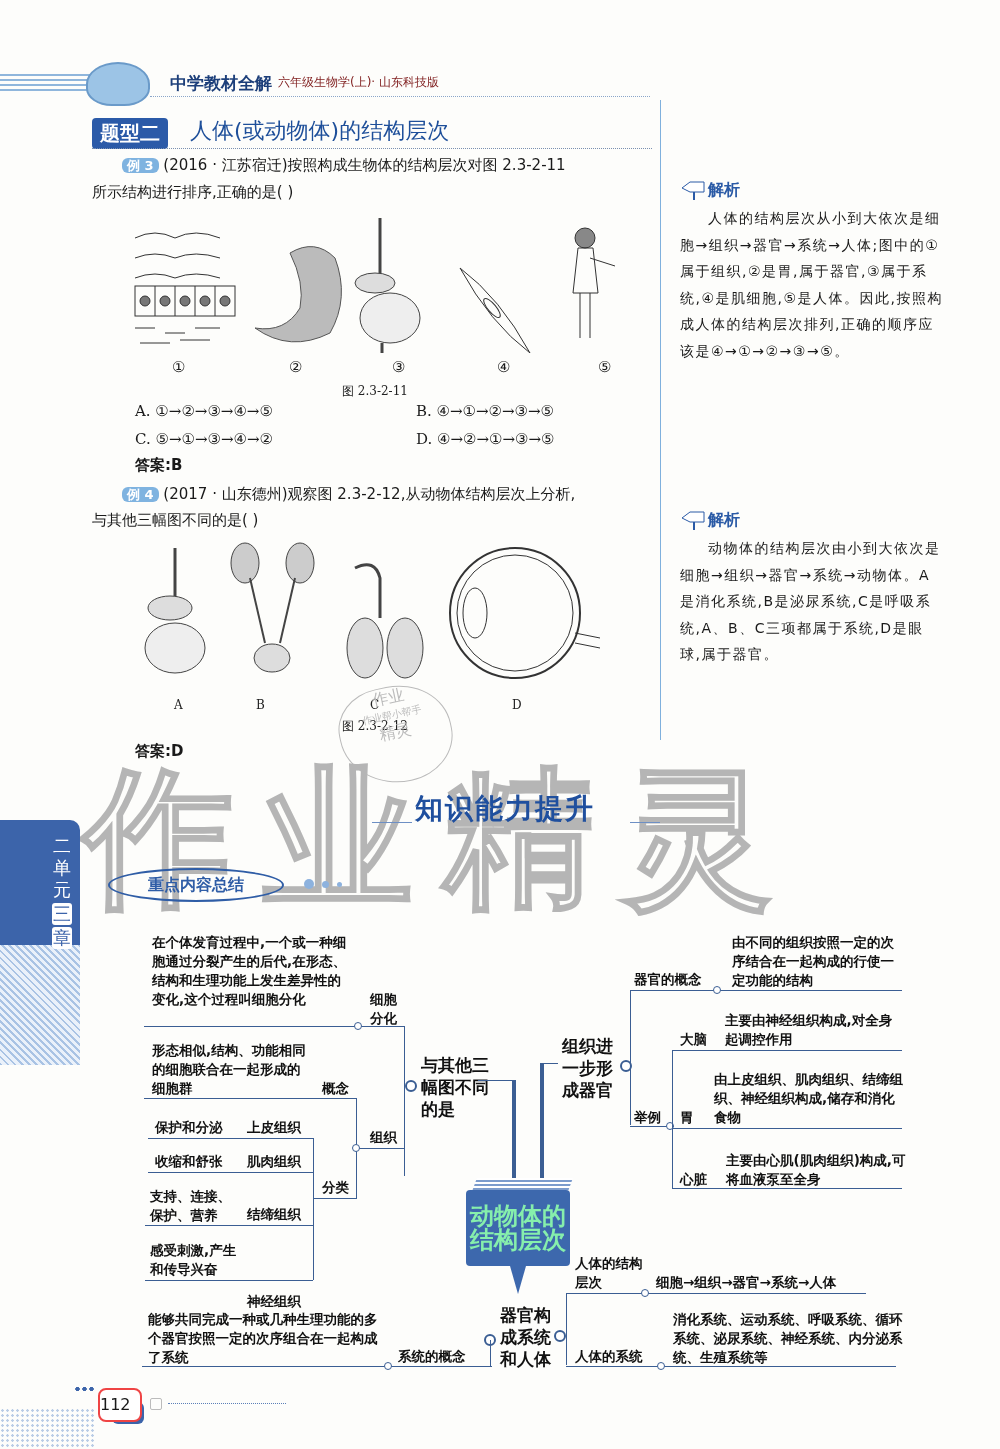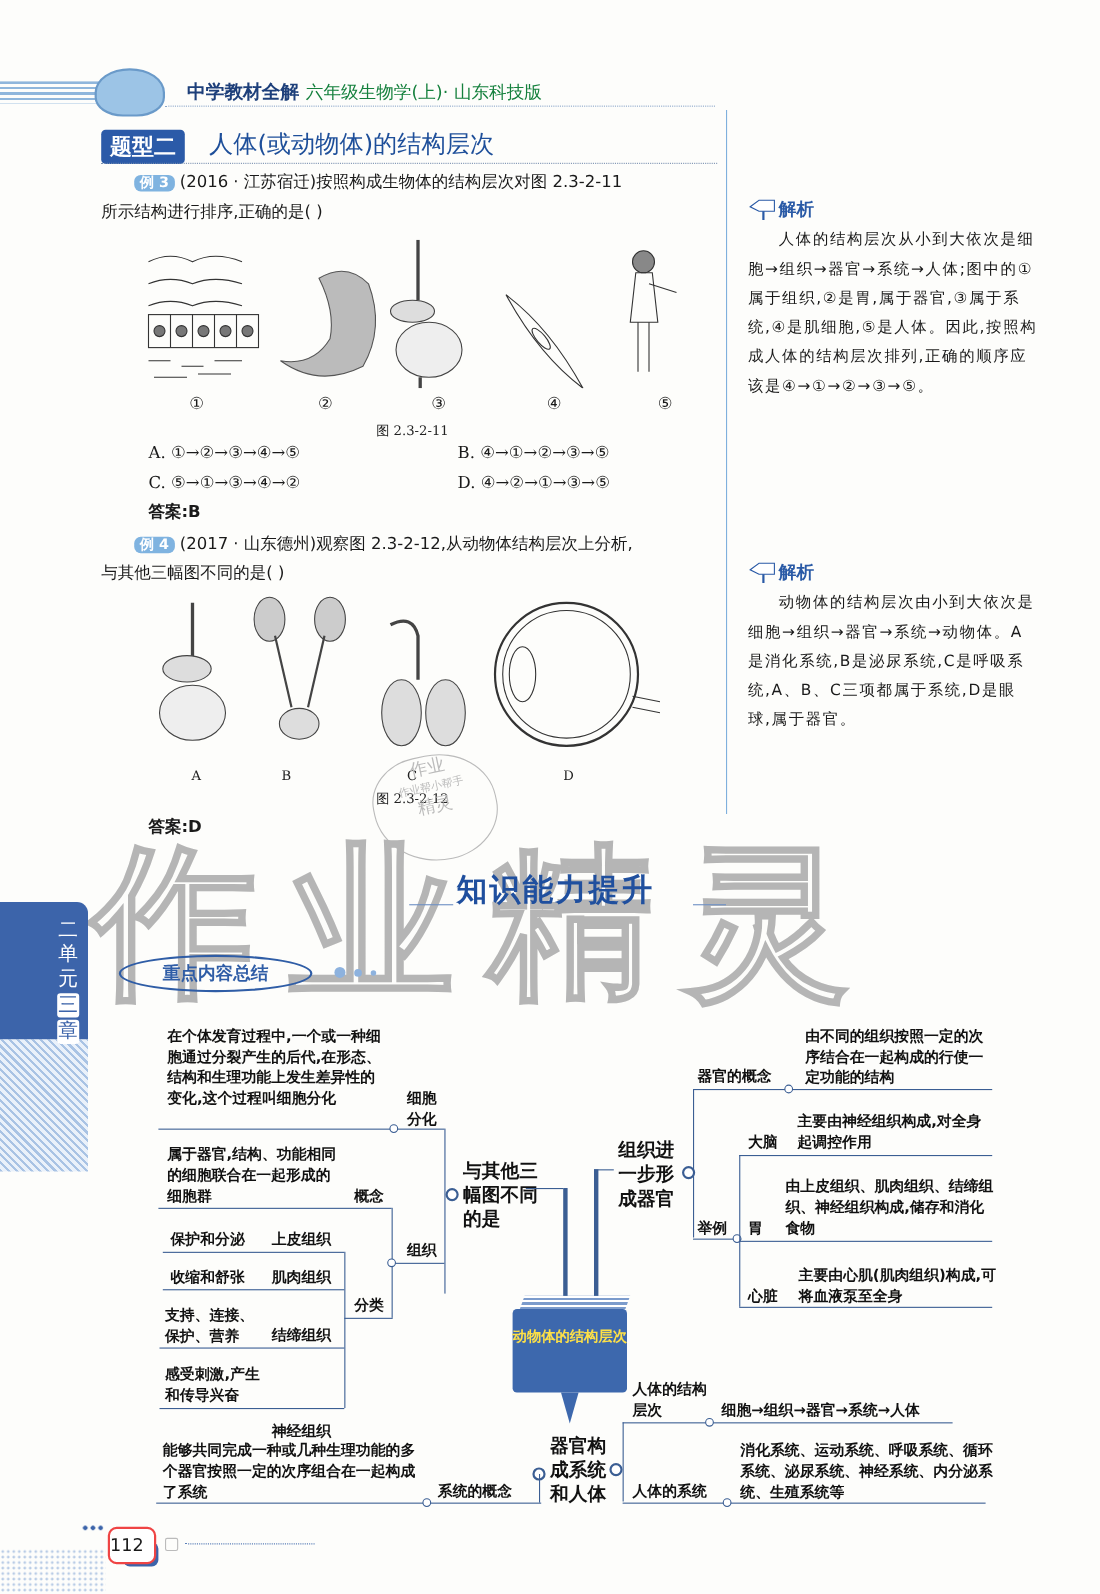--- a/index.html
+++ b/index.html
@@ -6,21 +6,21 @@
   body { width:1000px; height:1449px; position:relative; background:#fdfdfb; overflow:hidden;
          font-family:"DejaVu Sans", sans-serif; color:#1a1a1a; }
   .abs { position:absolute; }
   .serif { font-family:"DejaVu Serif", serif; }
   
   .hdr-lines { left:0; top:74px; width:90px; height:20px;
      background:repeating-linear-gradient(to bottom,#8fb6dc 0 2px,transparent 2px 5px); }
   .hdr-logo { left:86px; top:62px; width:60px; height:40px; border-radius:50% 50% 40% 40%;
      background:#9cc4e6; border:2px solid #6a9ac9; }
   .hdr-title { left:170px; top:72px; font-size:17px; font-weight:bold; color:#1d3f7a; }
-  .hdr-sub { left:278px; top:74px; font-size:16px; color:#15803d; }
+  .hdr-sub { left:278px; top:74px; font-size:12px; color:#7f1d1d; }
   .hdr-dots { left:150px; top:96px; width:500px; border-top:1px dotted #8aa5c9; }
   
   .sec-tag { left:92px; top:118px; background:#2b5aa8; color:#fff; font-size:20px; font-weight:bold;
      padding:2px 8px; border-radius:4px; }
   .sec-title { left:190px; top:116px; font-size:22px; color:#1e4f9a; }
   .sec-rule { left:92px; top:148px; width:560px; border-top:1px dotted #7a90b0; }
   .vrule { left:660px; top:100px; height:640px; border-left:1.5px solid #7fb0dd; }
   .ex-tag { background:#7fb3e0; color:#fff; font-size:13px; font-weight:bold; padding:0 5px; border-radius:6px; }
   .q { font-size:15px; line-height:27px; }
   .caption { font-size:12px; color:#222; }
@@ -45,21 +45,21 @@
      font-size:16px; font-weight:bold; color:#2f5da6; text-align:center; line-height:30px; }
   .dot { border-radius:50%; background:#8db2de; }
   
   .mm { font-size:13.5px; line-height:19px; font-weight:bold; color:#111; }
   .mm-big { font-size:17px; line-height:22px; font-weight:bold; color:#111; }
   .hl { border-top:1.5px solid #3b5e93; }
   .vl { border-left:1.5px solid #3b5e93; }
   .node { width:6px; height:6px; border:1.5px solid #3b5e93; border-radius:50%; background:#fff; }
   .knob { width:8px; height:8px; border:2px solid #3b5e93; border-radius:50%; background:#fff; }
   .book { left:466px; top:1190px; width:104px; height:76px; background:#3d68ad; border-radius:4px;
-     color:#fde047; font-size:13px; font-weight:bold; line-height:24px; text-align:center; padding-top:14px; box-sizing:border-box; }
+     color:#86efac; font-size:24px; font-weight:bold; line-height:24px; text-align:center; padding-top:14px; box-sizing:border-box; }
   .book-pages { left:474px; top:1178px; width:96px; height:16px;
      background:repeating-linear-gradient(to bottom,#fff 0 2px,#7b9bcc 2px 4px); transform:skewX(-20deg); }
   .book-tail { left:510px; top:1266px; width:0; height:0; border-left:8px solid transparent; border-right:8px solid transparent; border-top:28px solid #3d68ad; }
   
   .pg { left:98px; top:1388px; width:40px; height:30px; border:2px solid #ef4444; border-radius:8px; background:#fff;
      font-size:16px; text-align:left; line-height:30px; }
   .pg-shadow { left:112px; top:1402px; width:32px; height:22px; background:#3c64aa; border-radius:6px; }
   .pg-dots { left:0; top:1408px; width:96px; height:40px;
      background:radial-gradient(#b9cce6 1px, transparent 1.5px) 0 0/5px 5px; }
   .stamp { left:340px; top:686px; width:110px; height:95px; border:1.5px solid #bbb; border-radius:40% 50% 45% 55%;
@@ -210,21 +210,21 @@
 <div class="abs dot" style="left:304px;top:879px;width:10px;height:10px;"></div>
 <div class="abs dot" style="left:322px;top:881px;width:7px;height:7px;"></div>
 <div class="abs dot" style="left:337px;top:882px;width:5px;height:5px;"></div>
 
 <div class="abs mm" style="left:152px;top:933px;width:200px;">在个体发育过程中,一个或一种细胞通过分裂产生的后代,在形态、结构和生理功能上发生差异性的变化,这个过程叫细胞分化</div>
 <div class="abs mm" style="left:370px;top:990px;width:32px;">细胞分化</div>
 <div class="abs hl" style="left:144px;top:1026px;width:260px;"></div>
 <div class="abs node" style="left:354px;top:1022px;"></div>
 <div class="abs vl" style="left:404px;top:1026px;height:150px;"></div>
 
-<div class="abs mm" style="left:152px;top:1041px;width:160px;">属于器官,结构、功能相同的细胞联合在一起形成的细胞群</div>
+<div class="abs mm" style="left:152px;top:1041px;width:160px;">形态相似,结构、功能相同的细胞联合在一起形成的细胞群</div>
 <div class="abs mm" style="left:322px;top:1079px;">概念</div>
 <div class="abs hl" style="left:144px;top:1098px;width:212px;"></div>
 <div class="abs vl" style="left:356px;top:1098px;height:100px;"></div>
 <div class="abs mm" style="left:370px;top:1128px;">组织</div>
 <div class="abs hl" style="left:356px;top:1148px;width:48px;"></div>
 <div class="abs node" style="left:352px;top:1144px;"></div>
 
 <div class="abs mm-big" style="left:421px;top:1054px;width:80px;">与其他三幅图不同的是</div>
 <div class="abs knob" style="left:405px;top:1080px;"></div>
 

